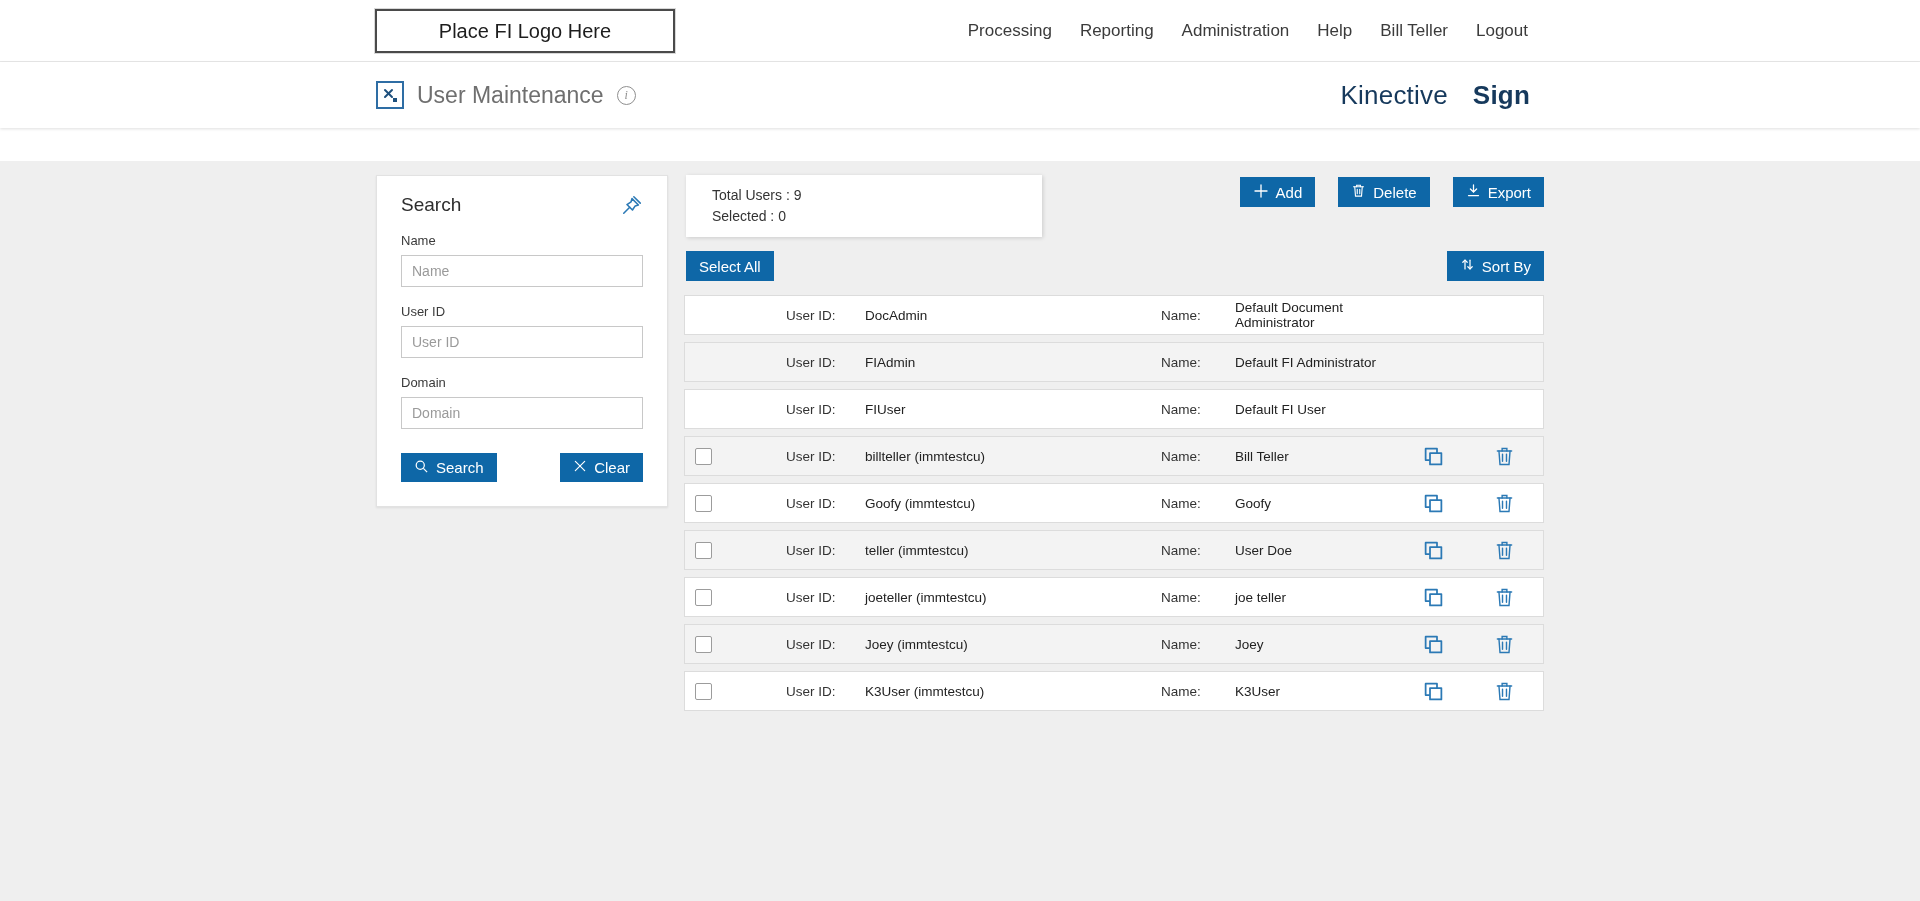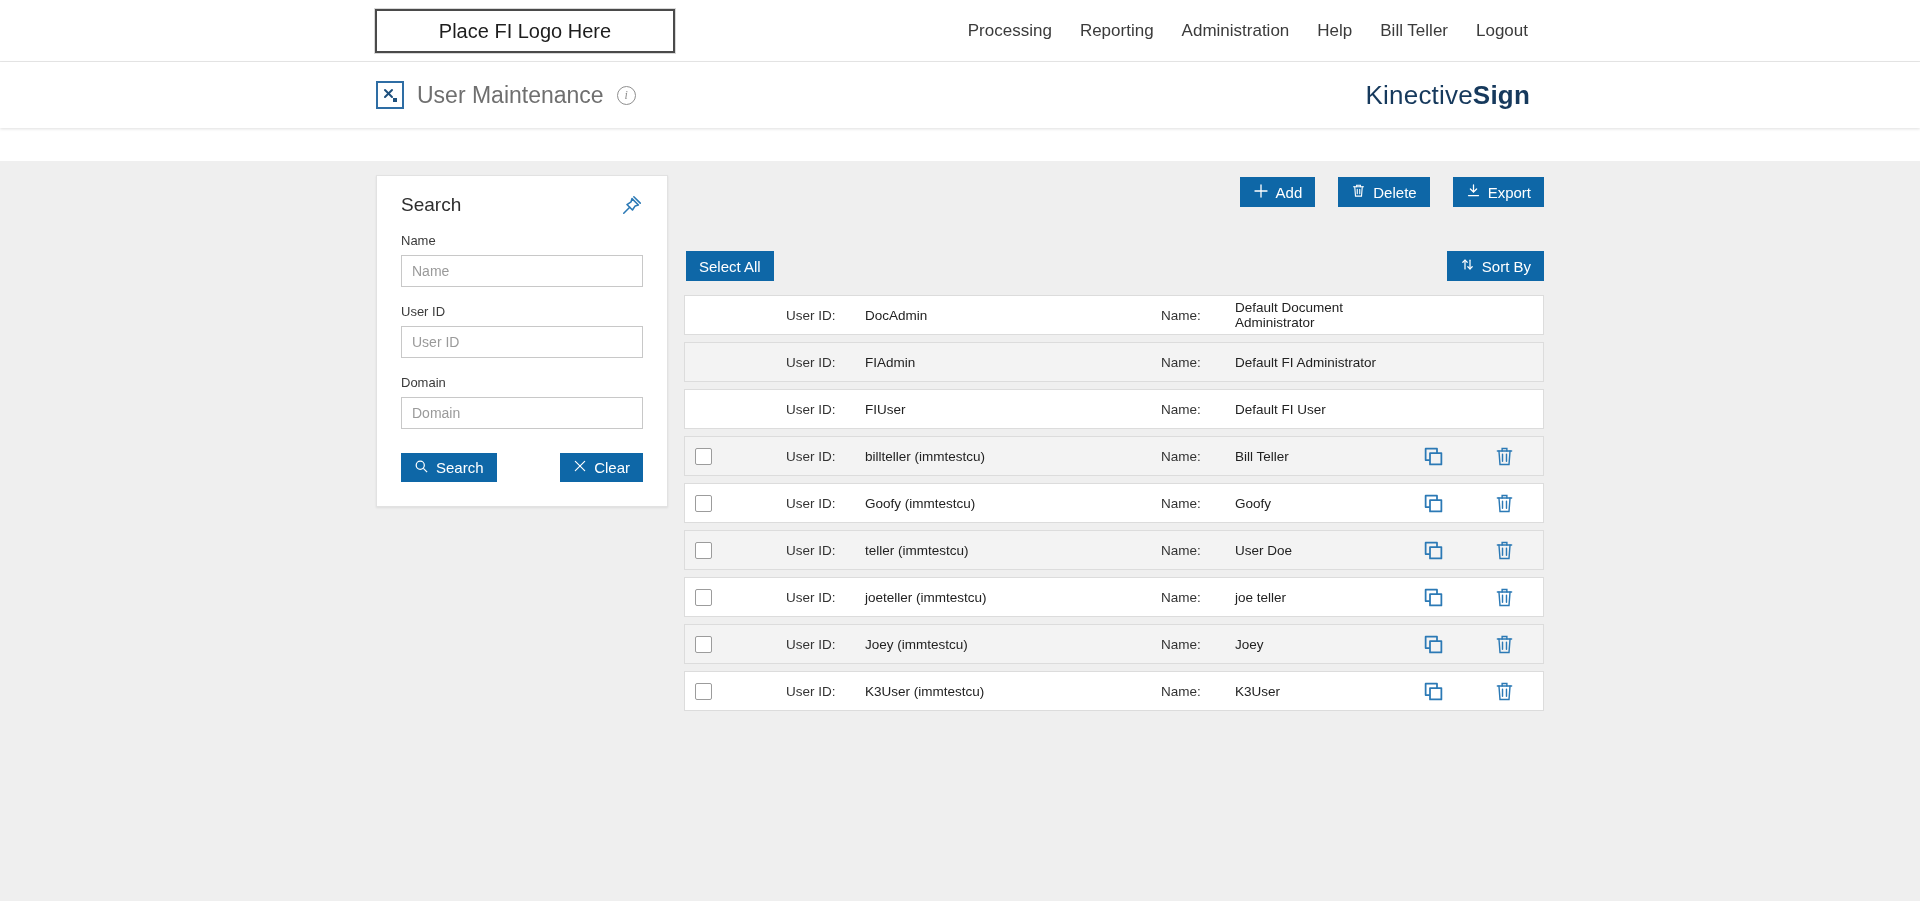--- a/index.html
+++ b/index.html
@@ -35,21 +35,21 @@
   .sub-left{position:absolute;left:376px;top:0;height:100%;display:flex;align-items:center;gap:13px;}
   .app-icon{width:28px;height:28px;border:2px solid #2e6da4;background:#fff;display:grid;place-items:center;flex:none;}
   .page-title{font-size:23px;font-weight:400;color:#6f6f6f;margin:0;}
   .info-icon{
     width:19px;height:19px;border:1.5px solid #8f8f8f;border-radius:50%;
     color:#8f8f8f;font-size:12px;display:grid;place-items:center;
     font-style:italic;font-family:"Liberation Serif",serif;cursor:pointer;flex:none;
   }
   .brand{position:absolute;right:390px;top:50%;transform:translateY(-50%);
     font-size:26px;color:var(--brand);letter-spacing:.2px;}
-  .brand .bold{font-weight:700;margin-left:0;}
+  .brand .bold{font-weight:700;margin-left:25px;}
 
   
   .content{position:relative;height:763px;background:var(--page-bg);margin-top:33px;}
 
   
   .search-card{
     position:absolute;left:376px;top:14px;width:292px;min-height:326px;
     background:#fff;border:1px solid #e2e2e2;box-shadow:0 1px 2px rgba(0,0,0,.08);
     padding:18px 24px 24px;
   }
@@ -182,20 +182,24 @@
                 <line x1="4" y1="4" x2="20" y2="20"></line>
                 <line x1="20" y1="4" x2="4" y2="20"></line>
               </g>
             </svg>
         </span>
         <span>Clear</span>
       </button>
     </div>
   </aside>
 
+  <div class="summary-box">
+    <div>Total Users : 9</div>
+    <div>Selected : 0</div>
+  </div>
 
   <div class="toolbar">
     <button class="btn">
       <span>
         <svg width="16" height="16" viewBox="0 0 24 24">
             <g stroke="#fff" stroke-width="2" stroke-linecap="round">
               <line x1="12" y1="3" x2="12" y2="21"></line>
               <line x1="3" y1="12" x2="21" y2="12"></line>
             </g>
           </svg>

